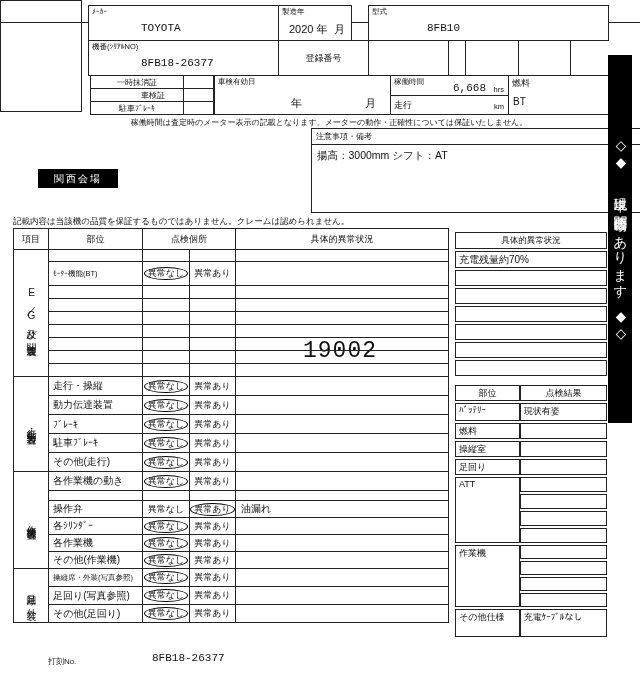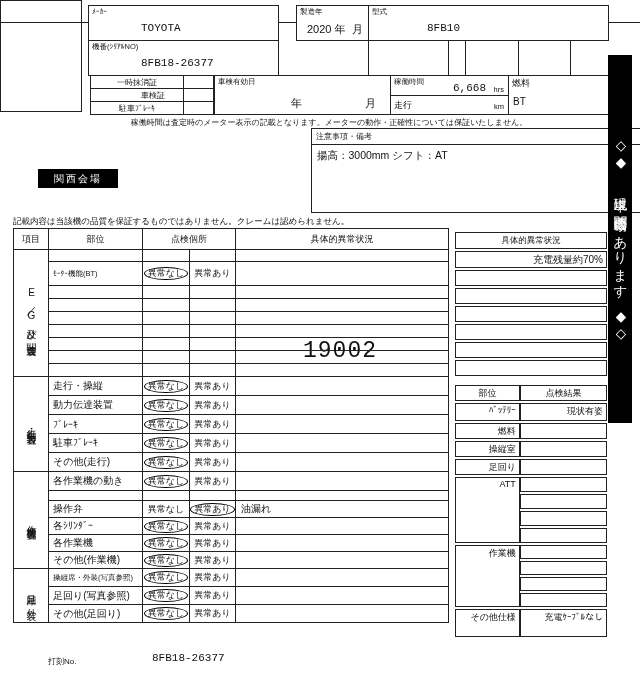--- a/index.html
+++ b/index.html
@@ -35,21 +35,21 @@
   #inspection-table thead th{height:20px;font-size:9px;font-weight:normal;text-align:center;}
   .item-cell{writing-mode:vertical-rl;text-orientation:upright;text-align:center;
              font-size:10px;letter-spacing:1px;vertical-align:middle;}
   .part-cell{font-size:10px;padding-left:4px !important;}
   .part-cell.tiny{font-size:7.5px;}
   .mark-cell{font-size:9px;text-align:center;}
   .detail-cell{font-size:10px;padding-left:5px !important;}
   .circ{display:inline-block;border:1.5px solid #000;border-radius:50%;padding:0 3px 1px 3px;line-height:10px;}
 
   .sidetbl{position:absolute;border-collapse:separate;border-spacing:0 2px;}
-  .sidetbl th,.sidetbl td{border:1px solid #222;font-weight:normal;padding:0 3px;overflow:hidden;text-align:right;}
+  .sidetbl th,.sidetbl td{border:1px solid #222;font-weight:normal;padding:0 3px;overflow:hidden;}
   #abnormal-table{left:455px;top:230px;width:152px;}
   #abnormal-table th{height:15px;font-size:8.5px;text-align:center;}
   #abnormal-table td{font-size:10px;height:14px;}
   #result-table{left:455px;top:383px;width:152px;}
   #result-table th{height:14px;font-size:9px;text-align:center;}
   #result-table td{font-size:9px;vertical-align:top;padding-top:1px;}
 
   
   #side-banner{position:absolute;left:608px;top:55px;width:24px;height:368px;background:#000;color:#fff;
                display:flex;align-items:center;justify-content:center;}
@@ -71,33 +71,36 @@
 
   <div id="lot-box">
     <div id="lot-label">出 品 No.</div>
     <div id="lot-number" class="mono">19002</div>
   </div>
 
   <div class="cell" style="left:88px;top:5px;width:191px;height:36px;">
     <span class="lbl">ﾒｰｶｰ</span>
     <span class="val mono" style="left:12px;top:16px;">TOYOTA</span>
   </div>
-  <div class="cell" style="left:278px;top:5px;width:74px;height:36px;margin-left:18px;">
+  <div class="cell" style="left:278px;top:5px;width:74px;height:36px;">
     <span class="lbl">製造年</span>
     <span class="val" style="left:10px;top:16px;">2020 年</span>
     <span class="val" style="right:6px;top:16px;">月</span>
   </div>
   <div class="cell" style="left:368px;top:5px;width:241px;height:36px;">
     <span class="lbl">型式</span>
     <span class="val mono" style="left:18px;top:16px;">8FB10</span>
   </div>
 
   <div class="cell" style="left:88px;top:40px;width:191px;height:36px;">
     <span class="lbl">機番(ｼﾘｱﾙNO)</span>
     <span class="val mono" style="left:12px;top:16px;">8FB18-26377</span>
+  </div>
+  <div class="cell" style="left:278px;top:40px;width:91px;height:36px;">
+    <span class="val" style="left:0;right:0;top:11px;text-align:center;font-size:9px;">登録番号</span>
   </div>
   <div class="cell" style="left:368px;top:40px;width:81px;height:36px;"></div>
   <div class="cell" style="left:448px;top:40px;width:18px;height:36px;"></div>
   <div class="cell" style="left:465px;top:40px;width:54px;height:36px;"></div>
   <div class="cell" style="left:518px;top:40px;width:53px;height:36px;"></div>
   <div class="cell" style="left:584px;top:40px;width:39px;height:21px;margin-top:38px;">
     <div class="split-top">A/C</div>
     <div class="split-bot">無</div>
   </div>
 

